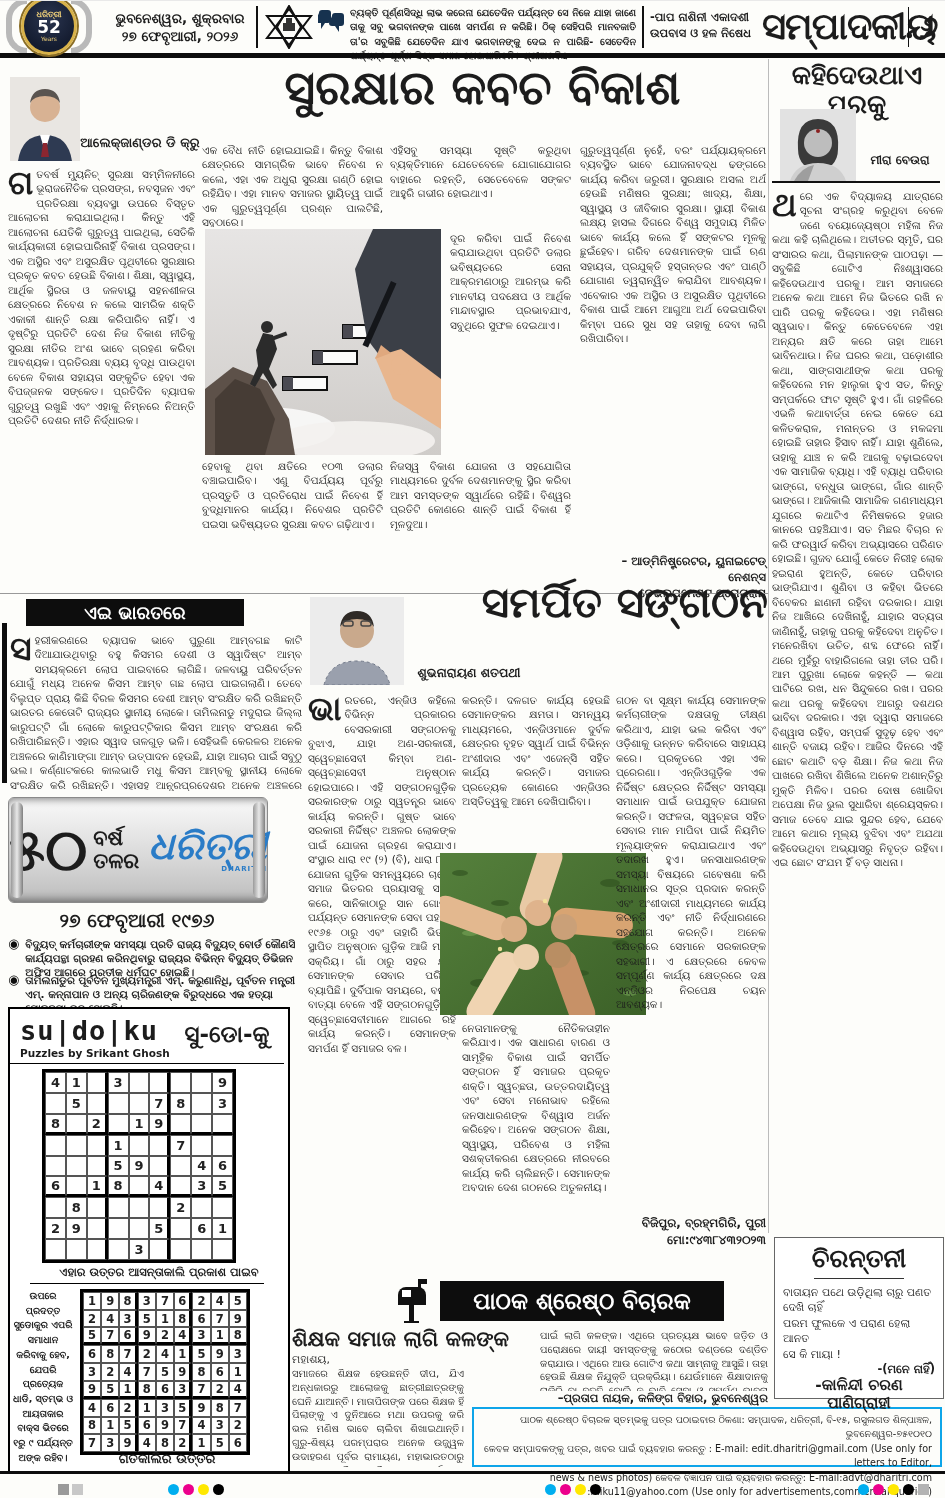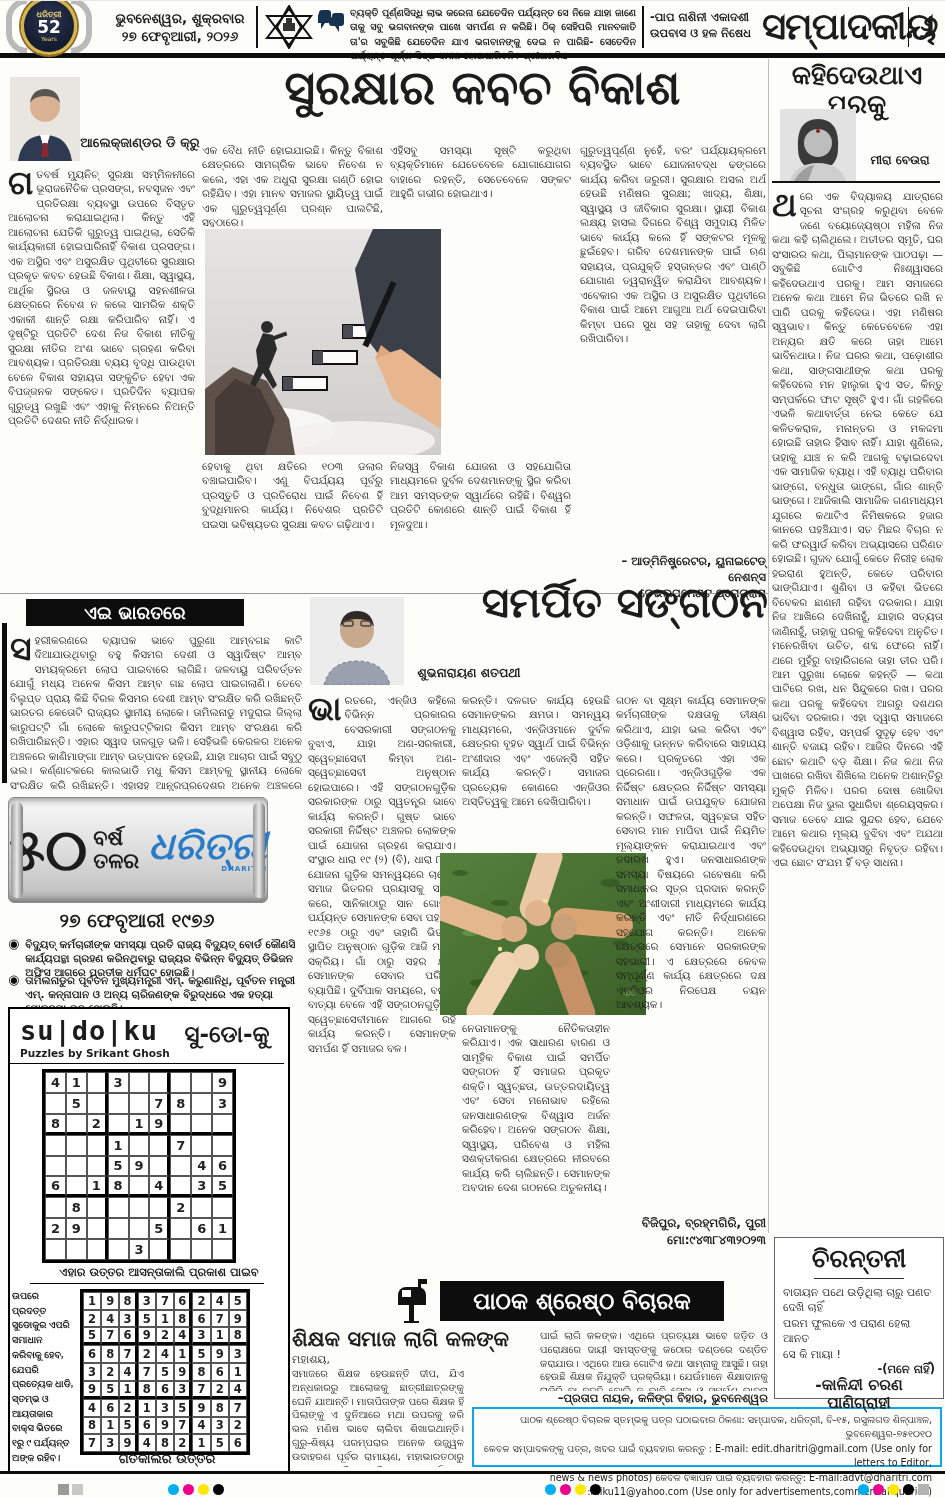--- a/index.html
+++ b/index.html
@@ -54,21 +54,21 @@
   .sud-logo{font-size:27px;font-weight:800;font-family:"DejaVu Sans Mono","Liberation Mono",monospace;letter-spacing:1px;}
   .sud-tag{font-size:10.5px;font-weight:bold;}
   .sud-odia{font-size:23px;font-weight:800;text-align:center;}
   .sgrid{display:grid;grid-template-columns:repeat(9,1fr);grid-auto-rows:1fr;border:3px solid #000;}
   .scell{border:1px solid #555;display:flex;align-items:center;justify-content:center;font-weight:bold;color:#222;}
   .scell.br{border-right:3px solid #000;}
   .scell.bb{border-bottom:3px solid #000;}
   #puzzle{font-size:13px;}
   #solution{font-size:11.5px;}
   .sud-note{font-size:11.5px;font-weight:bold;text-align:center;}
-  .sud-instr{font-size:9.5px;line-height:1.55;text-align:left;font-weight:600;font-family:Liberation Serif, serif;}
+  .sud-instr{font-size:9.5px;line-height:1.55;text-align:center;font-weight:600;}
   .sud-cap{font-size:13px;font-weight:bold;text-align:center;}
   
   .l-title{font-size:21px;font-weight:800;}
   .sig{font-weight:bold;font-size:11.5px;text-align:right;}
   #contact-box{border:2px solid #0ea5e9;font-size:9.6px;line-height:1.5;text-align:right;padding:4px 8px;box-sizing:border-box;}
   
   #chi-box{border:1px solid #666;background:#fff;}
   .chi-title{font-size:25px;font-weight:800;text-align:center;}
   .chi-line{font-size:11px;line-height:1.4;}
   .chi-src{font-size:11.5px;font-weight:bold;text-align:right;}
@@ -188,20 +188,21 @@
       <polygon points="236,150 196,120 170,128 188,170 236,200" fill="#e8b68e"></polygon>
       <circle cx="196" cy="136" r="10" fill="#e8b68e"></circle>
       <rect x="186" y="52" width="6" height="70" transform="rotate(24 186 52)" fill="#14161a"></rect>
       <polygon points="176,116 186,124 170,130" fill="#e0a87e"></polygon>
     </svg>
   </div>
 
   <div class="abs body-txt jt" style="left:202px;top:458px;width:181px;height:132px;overflow:hidden;">ହେବାକୁ ଥିବା କ୍ଷତିରେ ୧୦୩ ଡଲାର ବଞ୍ଚାଇପାରିବ। ଏଣୁ ବିପର୍ଯ୍ୟୟ ପୂର୍ବରୁ ପ୍ରସ୍ତୁତି ଓ ପ୍ରତିରୋଧ ପାଇଁ ନିବେଶ ହିଁ ବୁଦ୍ଧିମାନର କାର୍ଯ୍ୟ। ନିବେଶର ପ୍ରତିଟି ପଇସା ଭବିଷ୍ୟତର ସୁରକ୍ଷା କବଚ ଗଢ଼ିଥାଏ।</div>
 
   <div class="abs body-txt jt" style="left:390px;top:142px;width:181px;height:84px;overflow:hidden;">ଏହିସବୁ ସମସ୍ୟା ସୃଷ୍ଟି କରୁଥିବା ବ୍ୟକ୍ତିମାନେ ଯେତେବେଳେ ଯୋଗାଯୋଗର ବାହାରେ ରହନ୍ତି, ସେତେବେଳେ ସଙ୍କଟ ଆହୁରି ଗଭୀର ହୋଇଥାଏ।</div>
+  <div class="abs body-txt jt" style="left:450px;top:230px;width:121px;height:224px;overflow:hidden;">ଦୂର କରିବା ପାଇଁ ନିବେଶ କରାଯାଉଥିବା ପ୍ରତିଟି ଡଲାର ଭବିଷ୍ୟତରେ ସେନା ଆକ୍ରମଣଠାରୁ ଆରମ୍ଭ କରି ମାନବୀୟ ପଦକ୍ଷେପ ଓ ଆର୍ଥିକ ମାନ୍ଦାବସ୍ଥାର ପ୍ରଭାବଯାଏ, ସବୁଥିରେ ସୁଫଳ ଦେଇଥାଏ।</div>
   <div class="abs body-txt jt" style="left:390px;top:458px;width:181px;height:132px;overflow:hidden;">ନିଜସ୍ୱ ବିକାଶ ଯୋଜନା ଓ ସହଯୋଗିତା ମାଧ୍ୟମରେ ଦୁର୍ବଳ ଦେଶମାନଙ୍କୁ ସ୍ଥିର କରିବା ଆମ ସମସ୍ତଙ୍କ ସ୍ୱାର୍ଥରେ ରହିଛି। ବିଶ୍ୱର ପ୍ରତିଟି କୋଣରେ ଶାନ୍ତି ପାଇଁ ବିକାଶ ହିଁ ମୂଳଦୁଆ।</div>
 
   <div class="abs body-txt jt" style="left:580px;top:142px;width:186px;height:408px;overflow:hidden;">ଗୁରୁତ୍ୱପୂର୍ଣ୍ଣ ନୁହେଁ, ବରଂ ପର୍ଯ୍ୟାୟକ୍ରମେ ବ୍ୟବସ୍ଥିତ ଭାବେ ଯୋଜନାବଦ୍ଧ ଢଙ୍ଗରେ କାର୍ଯ୍ୟ କରିବା ଜରୁରୀ। ସୁରକ୍ଷାର ଅସଲ ଅର୍ଥ ହେଉଛି ମଣିଷର ସୁରକ୍ଷା; ଖାଦ୍ୟ, ଶିକ୍ଷା, ସ୍ୱାସ୍ଥ୍ୟ ଓ ଜୀବିକାର ସୁରକ୍ଷା। ସ୍ଥାୟୀ ବିକାଶ ଲକ୍ଷ୍ୟ ହାସଲ ଦିଗରେ ବିଶ୍ୱ ସମୁଦାୟ ମିଳିତ ଭାବେ କାର୍ଯ୍ୟ କଲେ ହିଁ ସଙ୍କଟର ମୂଳକୁ ଛୁଇଁହେବ। ଗରିବ ଦେଶମାନଙ୍କ ପାଇଁ ଋଣ ସହାୟତା, ପ୍ରଯୁକ୍ତି ହସ୍ତାନ୍ତର ଏବଂ ପାଣ୍ଠି ଯୋଗାଣ ତ୍ୱରାନ୍ୱିତ କରାଯିବା ଆବଶ୍ୟକ। ଏବେକାର ଏକ ଅସ୍ଥିର ଓ ଅସୁରକ୍ଷିତ ପୃଥିବୀରେ ବିକାଶ ପାଇଁ ଆମେ ଆଗୁଆ ଅର୍ଥ ଦେଇପାରିବା କିମ୍ବା ପରେ ସୁଧ ସହ ତାହାକୁ ଦେବା ଲାଗି ରଖିପାରିବା।</div>
   <div class="abs attrib" style="left:580px;top:552px;width:186px;">
     <div>– ଆଡ୍‌ମିନିଷ୍ଟ୍ରେଟର, ୟୁନାଇଟେଡ୍ ନେଶନ୍ସ</div>
     <div>ଡେଭଲପମେଣ୍ଟ ପ୍ରୋଗ୍ରାମ</div>
   </div>
 
   <div class="abs thinline" style="left:0;top:592px;width:768px;height:1px;"></div>
 

